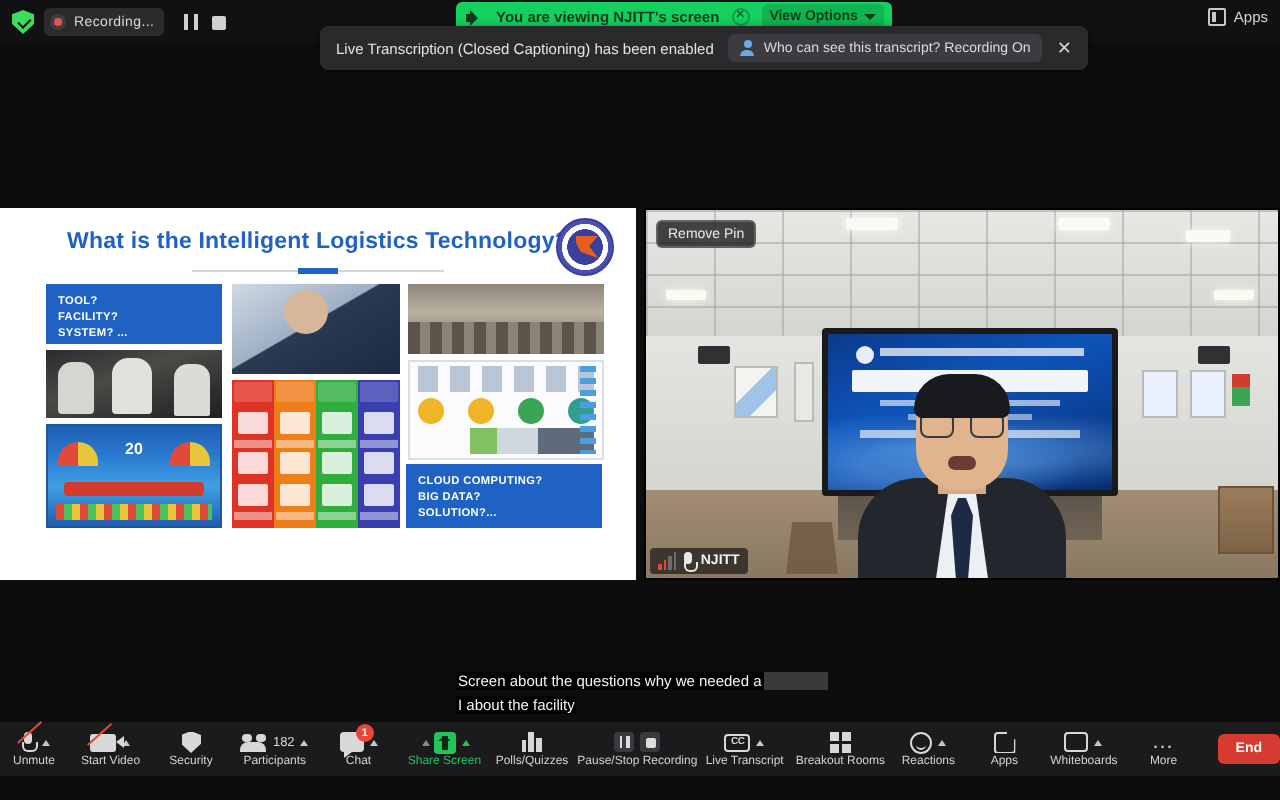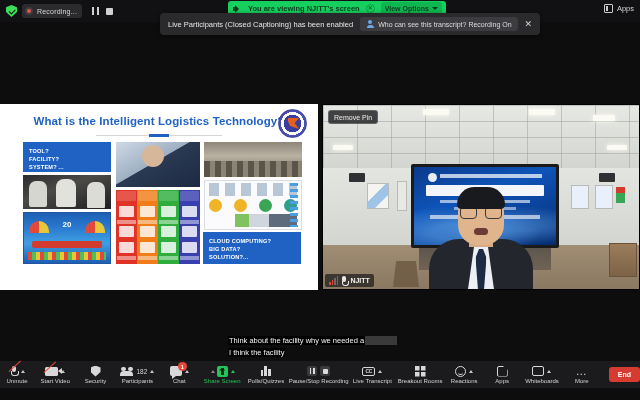--- a/index.html
+++ b/index.html
@@ -527,21 +527,21 @@
       </div>
     </div>
 
     <div class="view-btn">
       <div class="view-ico"></div>
       <span class="view-lbl">Apps</span>
     </div>
   </div>
 
   <div class="toast">
-    <span class="toast-msg">Live Participants (Closed Captioning) has been enabled</span>
+    <span class="toast-msg">Live Transcription (Closed Captioning) has been enabled</span>
     <div class="toast-sub">
       <span class="person-ico"></span>
       <span class="toast-sub-txt">Who can see this transcript? Recording On</span>
     </div>
     <span class="toast-x">✕</span>
   </div>
 
   <div class="slide">
     <div class="slide-title">What is the Intelligent Logistics Technology?</div>
     <div class="title-rule"></div>
@@ -671,24 +671,24 @@
           <i></i>
           <i></i>
         </span>
       <span class="mic-ico"></span>
       <span class="name-text">NJITT</span>
     </div>
   </div>
 
   <div class="captions">
     <div>
-      <span>Think about the facility why we needed a</span><span class="cap-redact">XXXXXX</span>
+      <span>Screen about the questions why we needed a</span><span class="cap-redact">XXXXXX</span>
     </div>
     <div>
-      <span>I think the facility</span>
+      <span>I about the facility</span>
     </div>
   </div>
 
   <div class="toolbar">
 
     <div class="tb-item" style="margin-left:4px">
       <div class="tb-icowrap">
         <span class="i-mic">
             <span class="slash"></span>
           </span>

